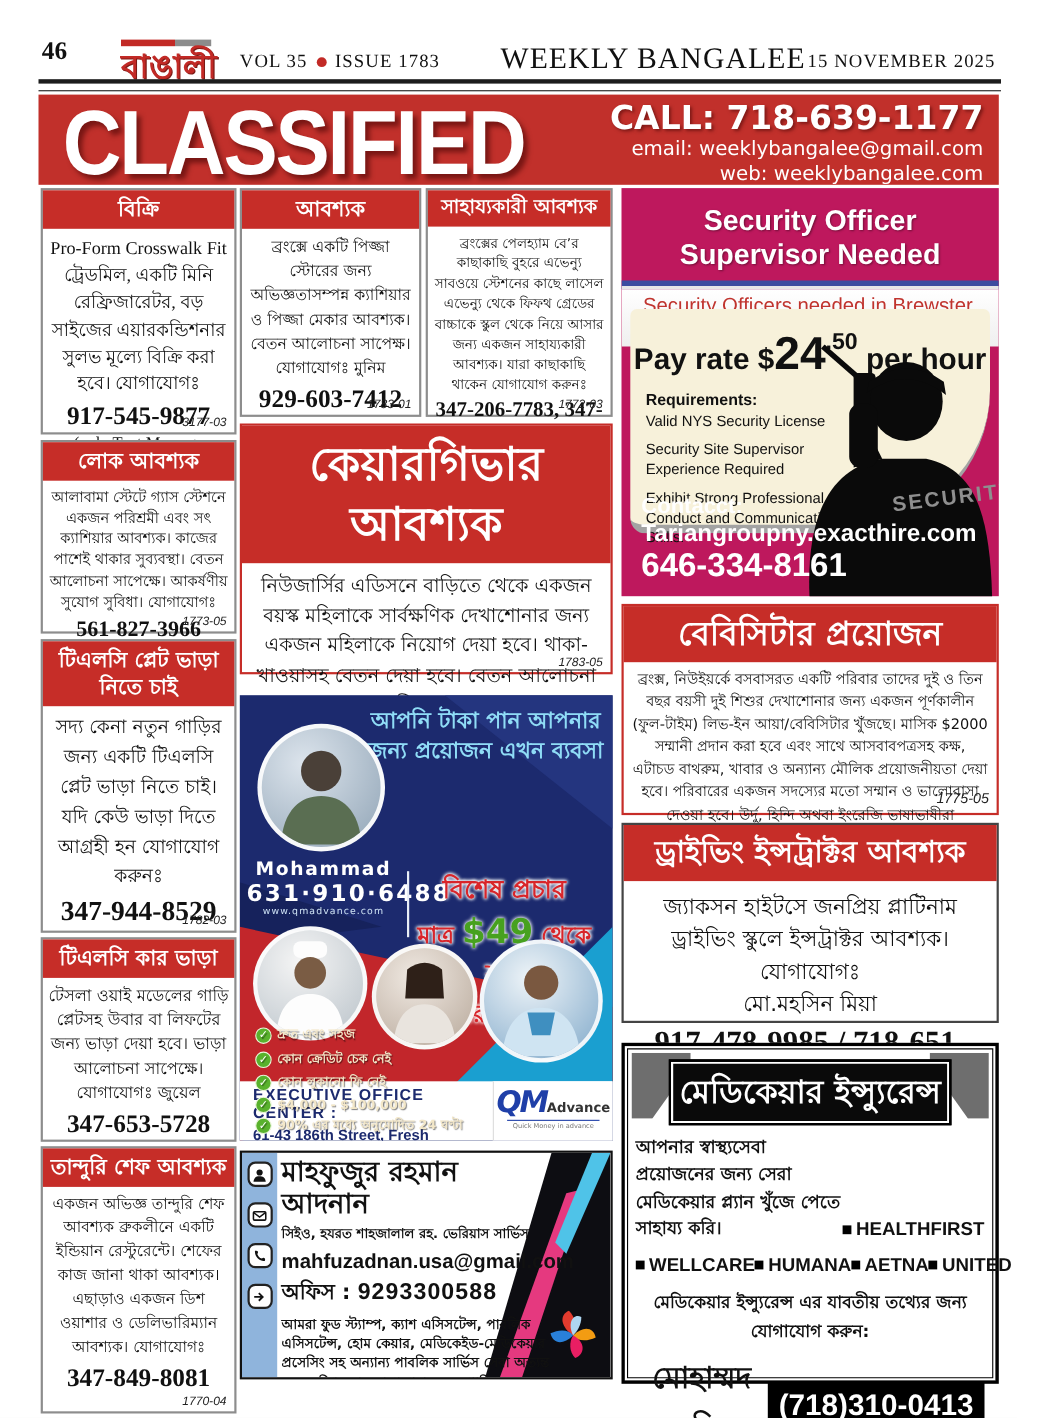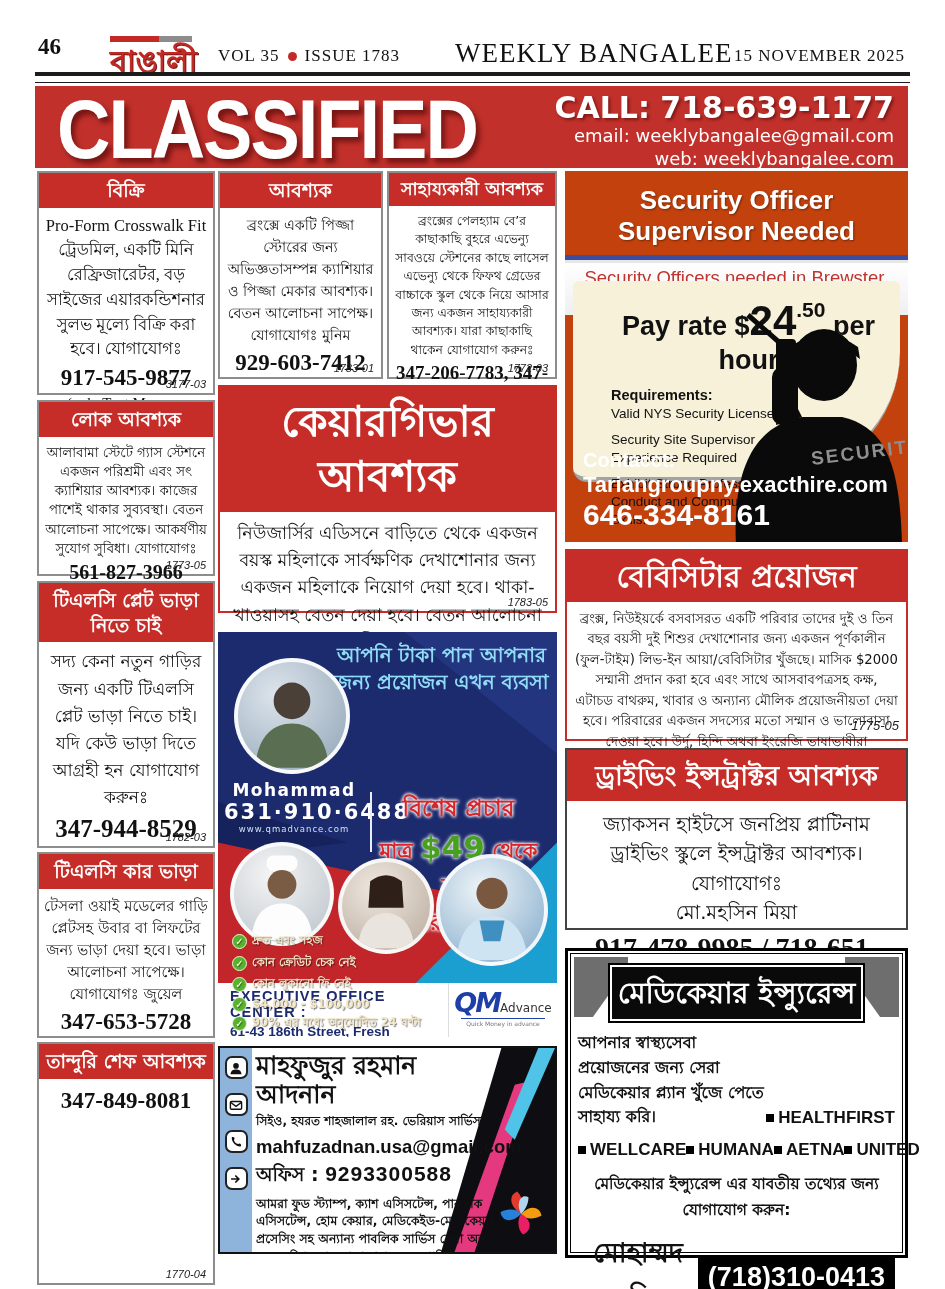--- a/index.html
+++ b/index.html
@@ -45,28 +45,28 @@
   #ad-babysitter{border-color:#c62d28;}
   #ad-babysitter .hd{font-size:30px;padding:6px 3px;}
   #ad-babysitter .bd{font-size:13.2px;line-height:1.55;padding:7px 8px 2px 8px;}
 
   
   #ad-driving .hd{font-size:27px;padding:8px 3px;}
   #ad-driving .bd{font-size:19.5px;line-height:1.5;padding-top:9px;}
   #ad-driving .phone{font-size:28px;margin-top:4px;}
 
   
-  #ad-security{position:absolute;left:565px;top:171px;width:343px;height:371px;background:#c2410c;box-sizing:border-box;overflow:hidden;}
+  #ad-security{position:absolute;left:565px;top:171px;width:343px;height:371px;background:#be185d;box-sizing:border-box;overflow:hidden;}
   #ad-security .t{margin:14px 6px 8px 6px;text-align:center;color:#fff;font-weight:bold;font-size:26px;
         text-shadow:1px 1px 2px rgba(0,0,0,.4);font-family:"Liberation Sans",sans-serif;}
   #ad-security .stripe{height:5px;background:#3c4da0;border-bottom:3px solid #e7e7e7;}
   #ad-security .sub{background:linear-gradient(180deg,#ffffff, #efefef);color:#c0342e;font-size:18.5px;text-align:center;
         padding:4px 2px;font-family:"Liberation Sans",sans-serif;}
   #ad-security .cream{position:absolute;left:8px;right:8px;top:110px;height:196px;background:#f7f1da;
-        border-radius:6px 6px 130px 14px;border-bottom:5px solid #a3a3a3;padding-left:24px;}
+        border-radius:6px 6px 130px 14px;border-bottom:8px solid #a3a3a3;}
   #ad-security .pay{text-align:center;font-weight:bold;font-size:27px;margin-top:16px;font-family:"Liberation Sans",sans-serif;}
   #ad-security .pay .big{font-size:42px;}
   #ad-security .pay .sup{font-size:21px;vertical-align:18px;}
   #ad-security .reqs{margin:10px 0 0 14px;width:185px;font-size:13.5px;line-height:1.3;font-family:"Liberation Sans",sans-serif;}
   #ad-security .reqs .lbl{font-weight:bold;font-size:14.5px;}
   #ad-security .reqs p{margin:0 0 9px 0;}
   #guard-svg{position:absolute;right:-6px;top:142px;width:230px;height:232px;}
   #ad-security .contact{position:absolute;left:18px;bottom:10px;color:#fff;font-weight:bold;font-family:"Liberation Sans",sans-serif;}
   #ad-security .contact .c1{font-size:20px;}
   #ad-security .contact .c2{font-size:22px;}
@@ -102,21 +102,21 @@
   #ad-qm .bullets .bl{display:flex;align-items:center;margin-bottom:2.5px;color:#f3e7c8;font-size:11.5px;font-weight:bold;
         text-shadow:1px 1px 1px rgba(0,0,0,.5);}
   .chk{display:inline-flex;align-items:center;justify-content:center;width:13px;height:13px;border-radius:50%;
         background:#59b22d;color:#fff;font-size:10px;margin-right:5px;flex:0 0 13px;border:1px solid #e8f5d8;}
   #ad-qm .footer{position:absolute;left:0;right:0;bottom:0;height:54px;background:#fff;display:flex;}
   #ad-qm .footer .addr{flex:1;padding:5px 0 0 12px;color:#1c2a6e;font-weight:bold;font-family:"Liberation Sans",sans-serif;}
   #ad-qm .footer .a1{font-size:14.5px;letter-spacing:1px;}
   #ad-qm .footer .a2{font-size:13.5px;margin-top:4px;}
   #qm-logo{width:108px;background:#fff;border-left:1px solid #dcdcdc;text-align:center;padding-top:6px;}
   #qm-logo .q{font-size:27px;font-weight:bold;font-style:italic;color:#1f3fa8;letter-spacing:-2px;line-height:1;}
-  #qm-logo .a{font-size:12px;font-weight:normal;color:#333;}
+  #qm-logo .a{font-size:12px;font-weight:bold;color:#333;}
   #qm-logo .tag{font-size:6px;color:#777;border-top:1px solid #1f3fa8;margin:2px 12px 0 12px;padding-top:1px;}
 
   
   #ad-adnan{position:absolute;left:218px;top:1046px;width:339px;height:208px;background:#fff;border:2px solid #111;
         box-sizing:border-box;overflow:hidden;}
   #ad-adnan .strip{position:absolute;left:0;top:0;bottom:0;width:32px;background:#8fb4dc;display:flex;flex-direction:column;
         align-items:center;padding-top:8px;gap:14px;}
   .strip-ic{width:23px;height:23px;background:#fff;border:2px solid #222;border-radius:7px;display:flex;align-items:center;
         justify-content:center;box-sizing:border-box;}
   #ad-adnan .blackwedge{position:absolute;inset:0;background:#0d0d12;clip-path:polygon(84% 0,100% 0,100% 100%,66% 100%);}
@@ -212,20 +212,21 @@
     <div class="hd">টিএলসি কার ভাড়া</div>
     <div class="bd" style="font-size:14.8px;line-height:1.5;">
       <span>টেসলা ওয়াই মডেলের গাড়ি প্লেটসহ উবার বা লিফটের জন্য ভাড়া দেয়া হবে। ভাড়া আলোচনা সাপেক্ষে। যোগাযোগঃ জুয়েল</span>
       <span class="phone">347-653-5728</span>
     </div>
   </div>
 
   <div class="sm-ad" id="ad-chef" style="left:37px;top:1042px;width:178px;height:243px;">
     <div class="hd">তান্দুরি শেফ আবশ্যক</div>
     <div class="bd" style="font-size:14px;line-height:1.55;">
+      <span>একজন অভিজ্ঞ তান্দুরি শেফ আবশ্যক ব্রুকলীনে একটি ইন্ডিয়ান রেস্টুরেন্টে। শেফের কাজ জানা থাকা আবশ্যক। এছাড়াও একজন ডিশ ওয়াশার ও ডেলিভারিম্যান আবশ্যক। যোগাযোগঃ</span>
       <span class="phone">347-849-8081</span>
     </div>
     <div class="adno">1770-04</div>
   </div>
 
   <div class="sm-ad" id="ad-pizza" style="left:218px;top:171px;width:165px;height:208px;">
     <div class="hd">আবশ্যক</div>
     <div class="bd" style="font-size:14.3px;line-height:1.55;">
       <span>ব্রংক্সে একটি পিজ্জা স্টোরের জন্য অভিজ্ঞতাসম্পন্ন ক্যাশিয়ার ও পিজ্জা মেকার আবশ্যক। বেতন আলোচনা সাপেক্ষ। যোগাযোগঃ মুনিম</span>
       <span class="phone">929-603-7412</span>

